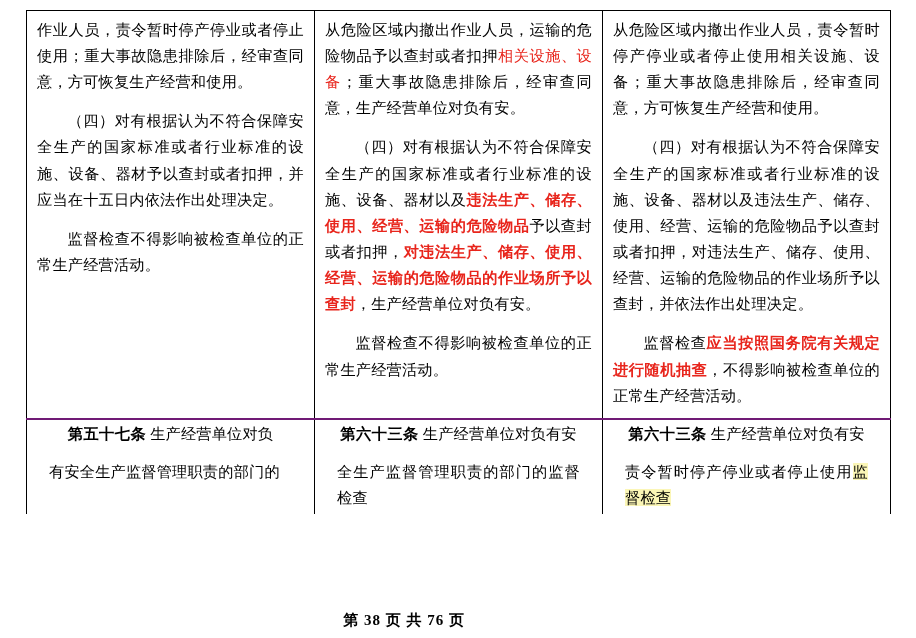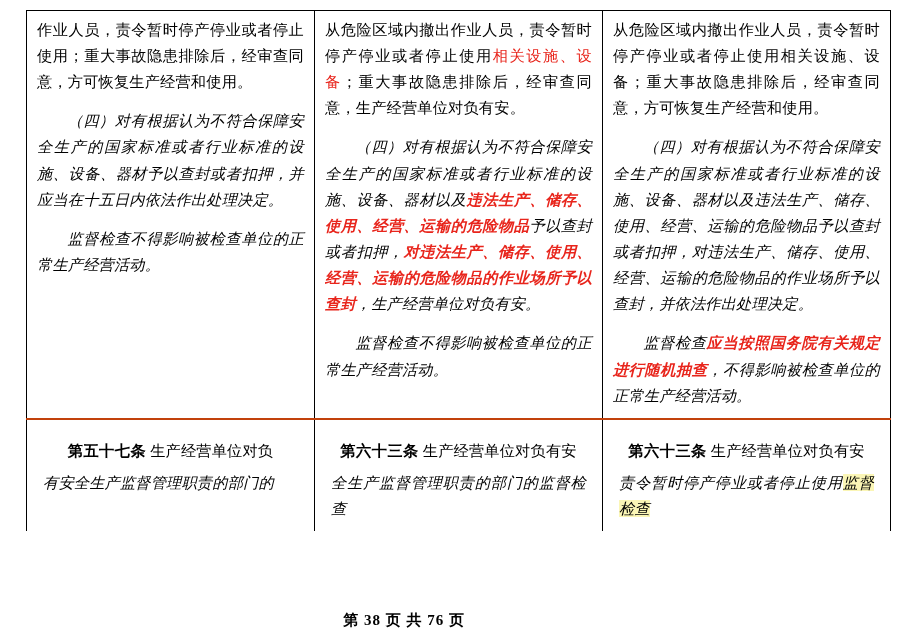--- a/index.html
+++ b/index.html
@@ -41,31 +41,30 @@
     letter-spacing: 0.2px;
   }
   table.cmp td.col1 { width: 288px; }
   table.cmp td.col2 { width: 288px; }
   table.cmp td.col3 { width: 288px; }
 
   tr.row-top td {
     border-top: 1px solid #000;
   }
   tr.row-art td {
-    border-top: 2px solid #c2410c;
-    padding-top: 18px;
+    border-top: 2px solid #701a75;
+    padding-top: 1px;
   }
   .p {
     margin: 0 0 0.05em 0;
     text-align: justify;
     text-justify: inter-ideograph;
   }
   .p.ind {
     text-indent: 2em;
-    font-style: italic;
   }
   .p.gap {
     margin-top: 0.85em;
   }
   .red {
     color: #e8251c;
   }
   .red-b {
     color: #e8251c;
     font-weight: bold;
@@ -75,24 +74,23 @@
   }
   .art-label {
     font-weight: bold;
     letter-spacing: 0.5px;
   }
   .art-first {
     text-align: center;
     margin: 0;
   }
   .art-cont {
-    margin: 6px;
+    margin: 12px;
     text-align: justify;
     text-justify: inter-ideograph;
-    font-style: italic;
   }
   .footer {
     position: absolute;
     left: 0;
     right: 0;
     bottom: 8px;
     text-align: center;
     font-size: 15px;
     letter-spacing: 1px;
   }
@@ -118,21 +116,21 @@
       <tbody>
           <tr class="row-top">
 
         <td class="col1">
           <p class="p">作业人员，责令暂时停产停业或者停止使用；重大事故隐患排除后，经审查同意，方可恢复生产经营和使用。</p>
           <p class="p ind gap">（四）对有根据认为不符合保障安全生产的国家标准或者行业标准的设施、设备、器材予以查封或者扣押，并应当在十五日内依法作出处理决定。</p>
           <p class="p ind gap">监督检查不得影响被检查单位的正常生产经营活动。</p>
         </td>
 
         <td class="col2">
-          <p class="p"><span>从危险区域内撤出作业人员，责令暂时停产停业或者停止使用</span><span class="red">相关设施、设备</span><span>；重大事故隐患排除后，经审查同意，生产经营单位对负有安。</span></p>
+          <p class="p"><span>从危险区域内撤出作业人员，运输的危险物品予以查封或者扣押</span><span class="red">相关设施、设备</span><span>；重大事故隐患排除后，经审查同意，生产经营单位对负有安。</span></p>
           <p class="p ind gap"><span>（四）对有根据认为不符合保障安全生产的国家标准或者行业标准的设施、设备、器材以及</span><span class="red-b">违法生产、储存、使用、经营、运输的危险物品</span><span>予以查封或者扣押，</span><span class="red-b">对违法生产、储存、使用、经营、运输的危险物品的作业场所予以查封</span><span>，生产经营单位对负有安。</span></p>
           <p class="p ind gap">监督检查不得影响被检查单位的正常生产经营活动。</p>
         </td>
 
         <td class="col3">
           <p class="p">从危险区域内撤出作业人员，责令暂时停产停业或者停止使用相关设施、设备；重大事故隐患排除后，经审查同意，方可恢复生产经营和使用。</p>
           <p class="p ind gap">（四）对有根据认为不符合保障安全生产的国家标准或者行业标准的设施、设备、器材以及违法生产、储存、使用、经营、运输的危险物品予以查封或者扣押，对违法生产、储存、使用、经营、运输的危险物品的作业场所予以查封，并依法作出处理决定。</p>
           <p class="p ind gap"><span>监督检查</span><span class="red-b">应当按照国务院有关规定进行随机抽查</span><span>，不得影响被检查单位的正常生产经营活动。</span></p>
         </td>
       </tr>

